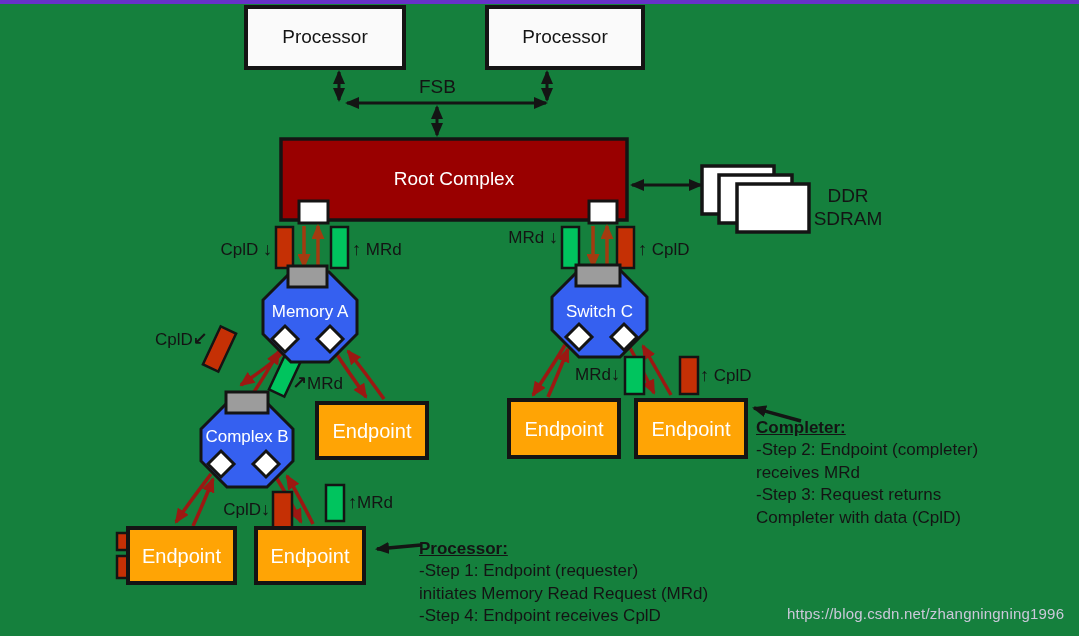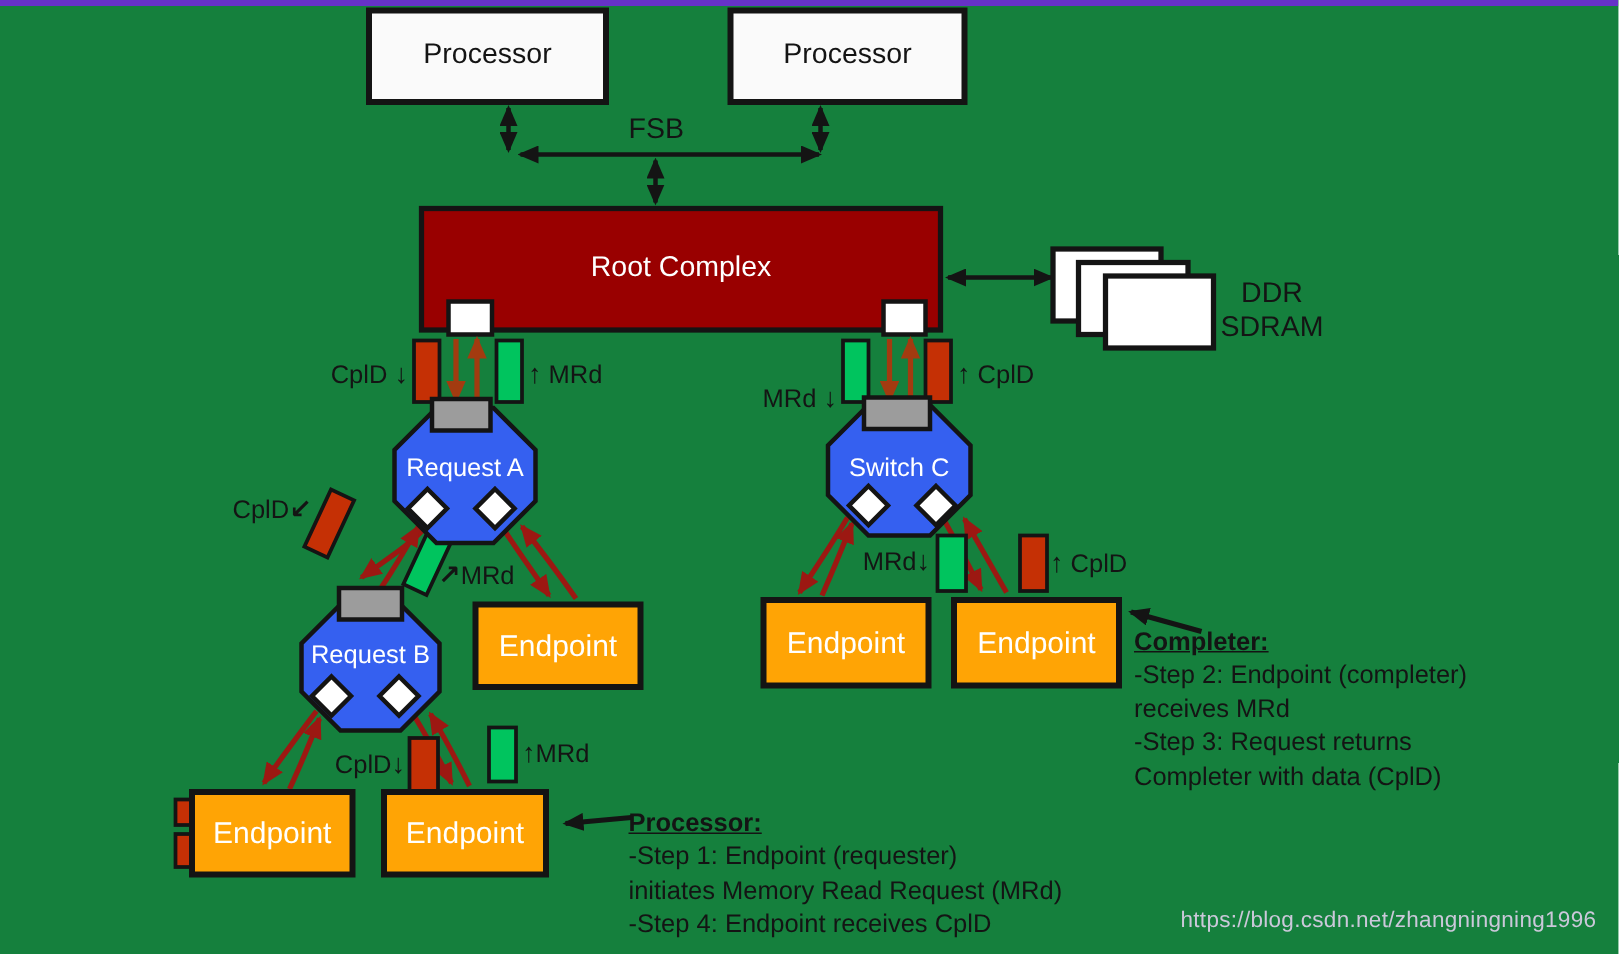--- a/index.html
+++ b/index.html
@@ -131,24 +131,24 @@
     </div>
   <div class="lbl center node-label white" style="left:281px;top:139px;width:346px;height:81px;">
       <span>Root Complex</span>
     </div>
   <div class="lbl ddr-label" style="left:799px;top:184px;width:98px;">
       <span>DDR</span>
       <span>SDRAM</span>
     </div>
 
   <div class="lbl center switch-label" style="left:263px;top:301px;width:94px;height:22px;">
-      <span>Request A</span>
+      <span>Memory A</span>
     </div>
   <div class="lbl center switch-label" style="left:201px;top:426px;width:92px;height:22px;">
-      <span>Request B</span>
+      <span>Complex B</span>
     </div>
   <div class="lbl center switch-label" style="left:552px;top:301px;width:95px;height:22px;">
       <span>Switch C</span>
     </div>
 
   <div class="lbl center ep-label" style="left:317px;top:403px;width:110px;height:55px;">
       <span>Endpoint</span>
     </div>
   <div class="lbl center ep-label" style="left:128px;top:528px;width:107px;height:55px;">
       <span>Endpoint</span>
@@ -160,21 +160,21 @@
       <span>Endpoint</span>
     </div>
   <div class="lbl center ep-label" style="left:636px;top:400px;width:110px;height:57px;">
       <span>Endpoint</span>
     </div>
 
   <div class="lbl right" style="left:190px;top:240px;width:82px;"><span>CplD</span>
         <span class="arw">↓</span></div>
   <div class="lbl" style="left:352px;top:240px;"><span class="arw">↑</span>
         <span>MRd</span></div>
-  <div class="lbl right" style="left:480px;top:256px;width:78px;"><span>MRd</span>
+  <div class="lbl right" style="left:480px;top:228px;width:78px;"><span>MRd</span>
         <span class="arw">↓</span></div>
   <div class="lbl" style="left:638px;top:240px;"><span class="arw">↑</span>
         <span>CplD</span></div>
 
   <div class="lbl" style="left:155px;top:330px;"><span>CplD</span><span class="arw">↙</span></div>
   <div class="lbl" style="left:292px;top:374px;"><span class="arw">↗</span><span>MRd</span></div>
 
   <div class="lbl right" style="left:200px;top:500px;width:70px;"><span>CplD</span><span class="arw">↓</span></div>
   <div class="lbl" style="left:348px;top:493px;"><span class="arw">↑</span><span>MRd</span></div>
   <div class="lbl right" style="left:550px;top:365px;width:70px;"><span>MRd</span><span class="arw">↓</span></div>

